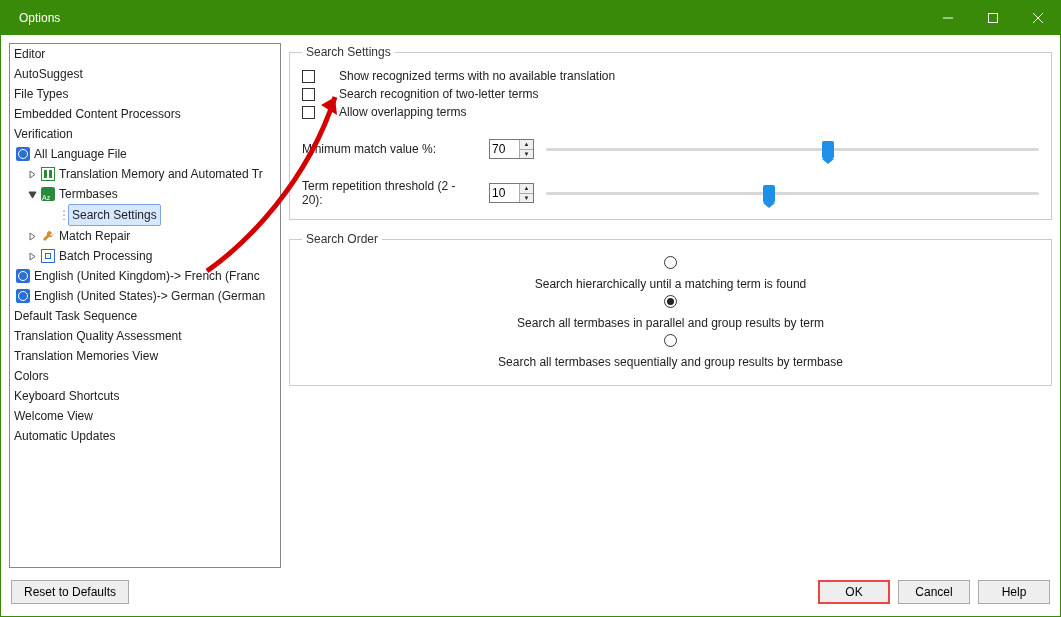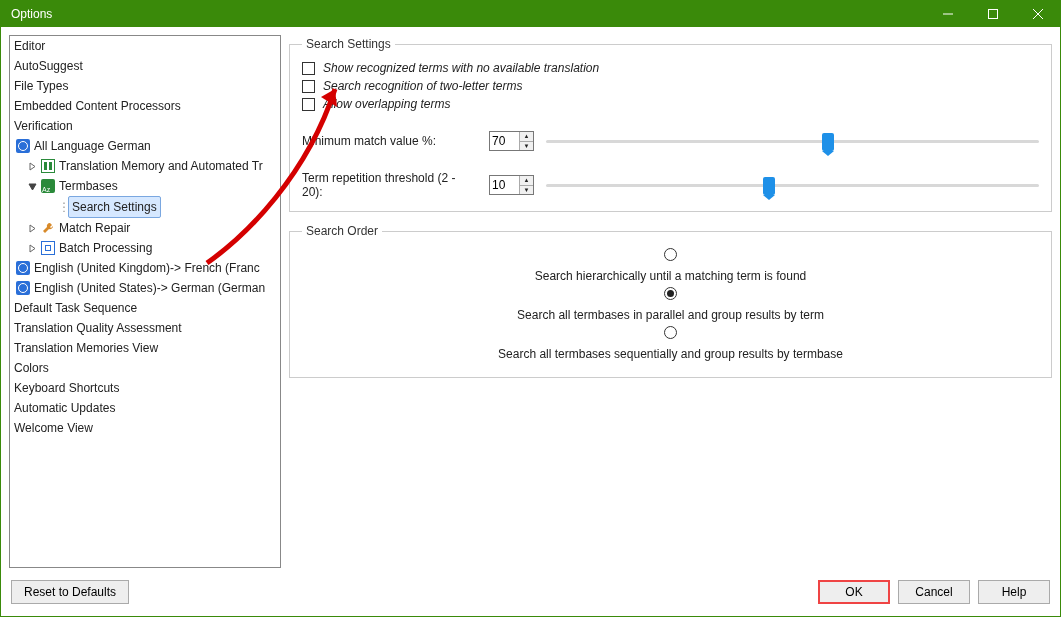--- a/index.html
+++ b/index.html
@@ -14,27 +14,27 @@
     overflow: hidden;
   }
   .window {
     width: 1061px;
     height: 617px;
     border: 1px solid #3a8a0a;
     display: flex;
     flex-direction: column;
   }
   .titlebar {
-    height: 26px;
+    height: 34px;
     background: #3a8a0a;
     color: #fff;
     display: flex;
     align-items: center;
     justify-content: space-between;
-    padding-left: 10px;
+    padding-left: 18px;
   }
   .titlebar-title { font-size: 12px; }
   .win-controls { display: flex; }
   .win-btn {
     width: 45px;
     height: 30px;
     display: flex;
     align-items: center;
     justify-content: center;
     color: #fff;
@@ -153,23 +153,22 @@
     padding:10px 12px 12px 12px;
   }
   legend {
     font-size:12px;
     color:#333;
     padding:0 4px;
   }
   .check-row {
     display:flex;
     align-items:flex-end;
-    gap:8px;
+    gap:24px;
     margin-bottom:4px;
-    font-style:italic;
   }
   .checkbox {
     width:13px; height:13px;
     border:1px solid #333;
     background:#fff;
   }
   .slider-row {
     display:flex;
     align-items:center;
     gap:12px;
@@ -314,21 +313,21 @@
 
     <div class="sidebar">
       <div class="tree-item">Editor</div>
       <div class="tree-item">AutoSuggest</div>
       <div class="tree-item">File Types</div>
       <div class="tree-item">Embedded Content Processors</div>
       <div class="tree-item">Verification</div>
 
       <div class="tree-child">
         <span class="globe-icon"></span>
-        <span>All Language German</span>
+        <span>All Language File</span>
       </div>
 
       <div class="tree-gchild">
         <span class="expander">
           <svg width="9" height="9">
               <path d="M2 1 L7 4.5 L2 8 Z" fill="none" stroke="#666"></path>
             </svg>
         </span>
         <span class="tm-icon"></span>
         <span>Translation Memory and Automated Tr</span>
@@ -380,22 +379,22 @@
       <div class="tree-child">
         <span class="globe-icon"></span>
         <span>English (United States)-&gt; German (German</span>
       </div>
 
       <div class="tree-item">Default Task Sequence</div>
       <div class="tree-item">Translation Quality Assessment</div>
       <div class="tree-item">Translation Memories View</div>
       <div class="tree-item">Colors</div>
       <div class="tree-item">Keyboard Shortcuts</div>
+      <div class="tree-item">Welcome View</div>
       <div class="tree-item">Automatic Updates</div>
-      <div class="tree-item">Welcome View</div>
     </div>
 
     <div class="content">
 
       <svg class="arrow-annotation" viewBox="0 0 160 190">
         <path d="M 20 188 C 60 160, 120 100, 148 14" stroke="#d40000" stroke-width="5" fill="none"></path>
         <path d="M 148 14 L 134 22 L 150 32 Z" fill="#d40000"></path>
       </svg>
 
       <fieldset>

